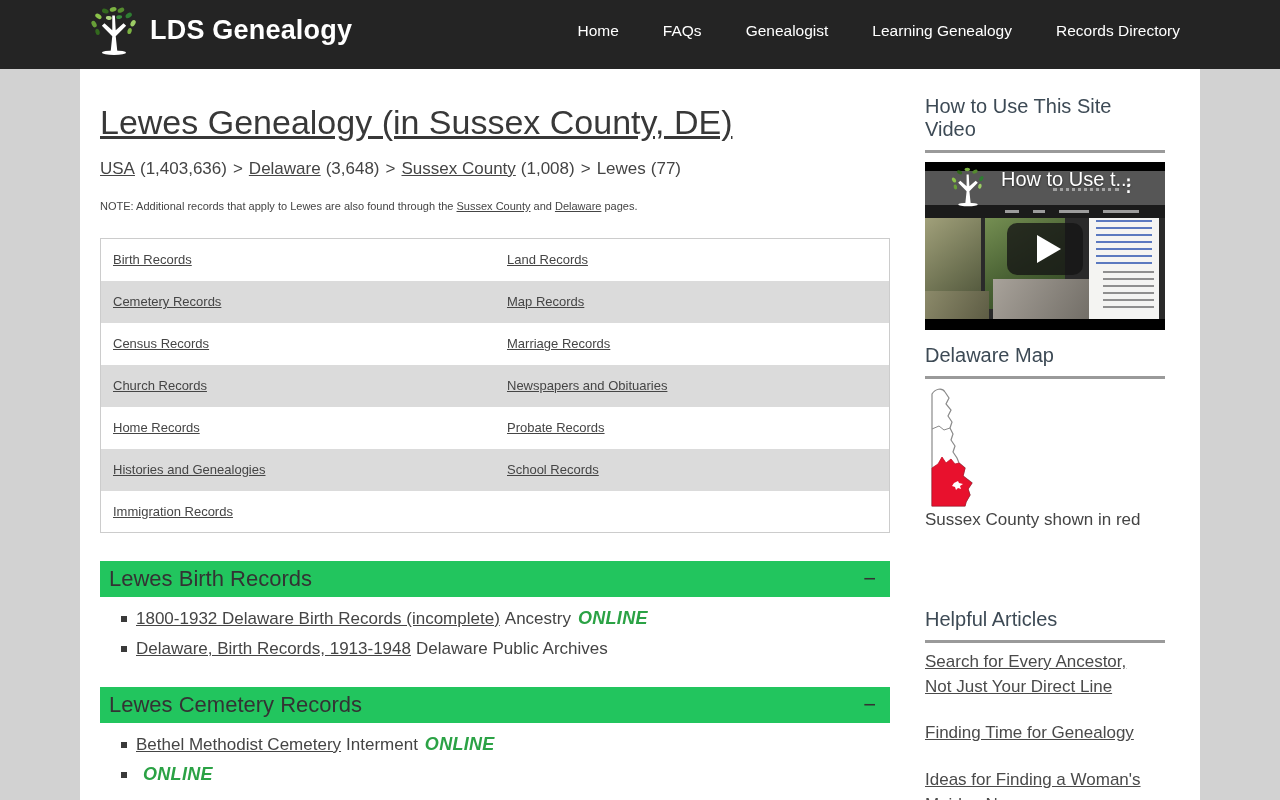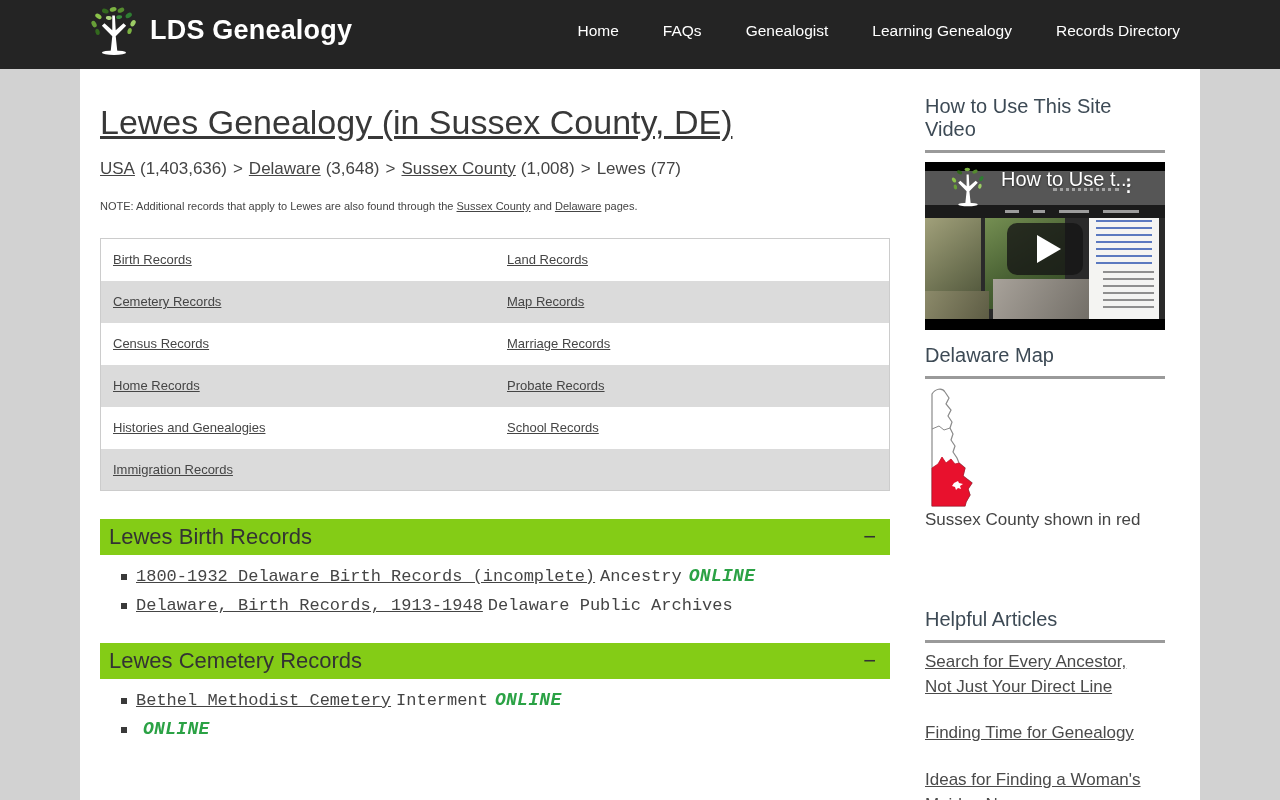--- a/index.html
+++ b/index.html
@@ -27,26 +27,26 @@
   .breadcrumb .sep { margin:0 6px; color:#444; }
   .breadcrumb .crumb-count { margin-left:5px; }
   .note { margin-top:19px; font-size:11px; line-height:1.55; max-width:775px; }
 
   table.records { margin-top:23px; width:790px; border-collapse:collapse;
                   border:1px solid #ccc; font-size:13px; }
   table.records td { width:50%; height:42px; padding:0 12px; vertical-align:middle; }
   table.records tr:nth-child(even) { background:#dbdbdb; }
 
   .rec-section { margin-top:28px; }
-  .section-bar { background:#84cc16; height:36px; display:flex; align-items:center;
+  .section-bar { background:#22c55e; height:36px; display:flex; align-items:center;
                  justify-content:space-between; padding:0 14px 0 9px; }
   .section-bar h2 { font-size:22px; font-weight:400; color:#333; }
   .collapse-btn { background:none; border:none; font-size:22px; color:#333;
                   cursor:pointer; line-height:1; font-family:inherit; }
-  ul.rec-list { list-style:none; margin:11px 0 0 21px;font-family:Liberation Mono, monospace; }
+  ul.rec-list { list-style:none; margin:11px 0 0 21px; }
   ul.rec-list li { position:relative; padding-left:15px; font-size:17px; margin-bottom:9px; }
   ul.rec-list li::before { content:""; position:absolute; left:0; top:8px;
                            width:6px; height:6px; background:#3a3a3a; }
   .rec-src { margin-left:5px; }
   .online { color:#2ba245; font-style:italic; font-weight:600; font-size:18px;
             margin-left:7px; letter-spacing:.3px; }
 
   
   .sidebar h3 { font-size:20px; font-weight:400; color:#3d4a55; line-height:1.15; }
   .sb-rule { height:3px; background:#9a9a9a; border:none; margin-top:9px; }
@@ -151,20 +151,24 @@
       </tr>
       <tr>
         <td><a>Cemetery Records</a></td>
         <td><a>Map Records</a></td>
       </tr>
       <tr>
         <td><a>Census Records</a></td>
         <td><a>Marriage Records</a></td>
       </tr>
       <tr>
+        <td><a>Church Records</a></td>
+        <td><a>Newspapers and Obituaries</a></td>
+      </tr>
+      <tr>
         <td><a>Home Records</a></td>
         <td><a>Probate Records</a></td>
       </tr>
       <tr>
         <td><a>Histories and Genealogies</a></td>
         <td><a>School Records</a></td>
       </tr>
       <tr>
         <td><a>Immigration Records</a></td>
         <td></td>

